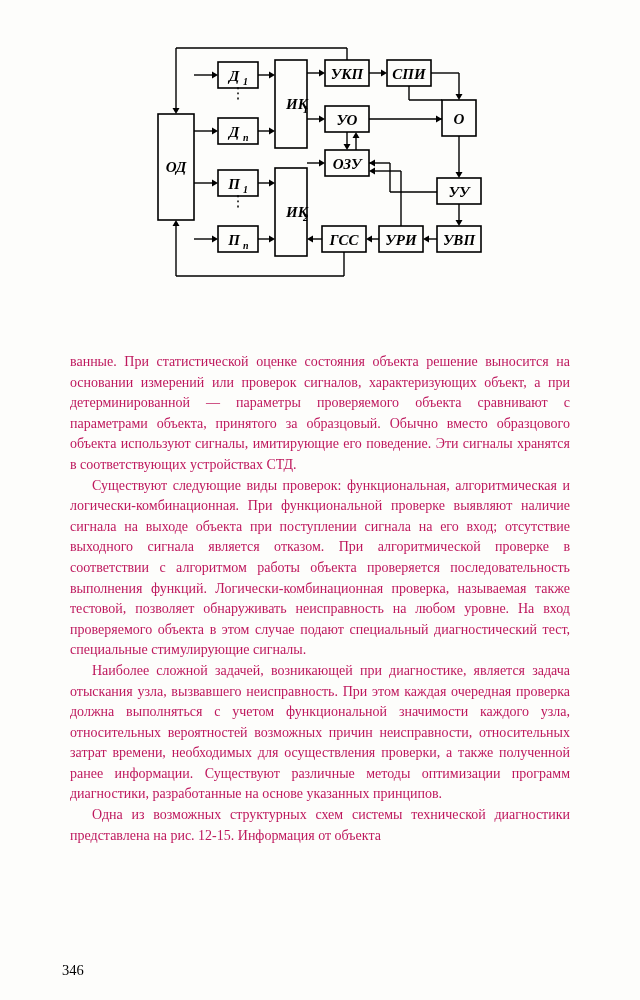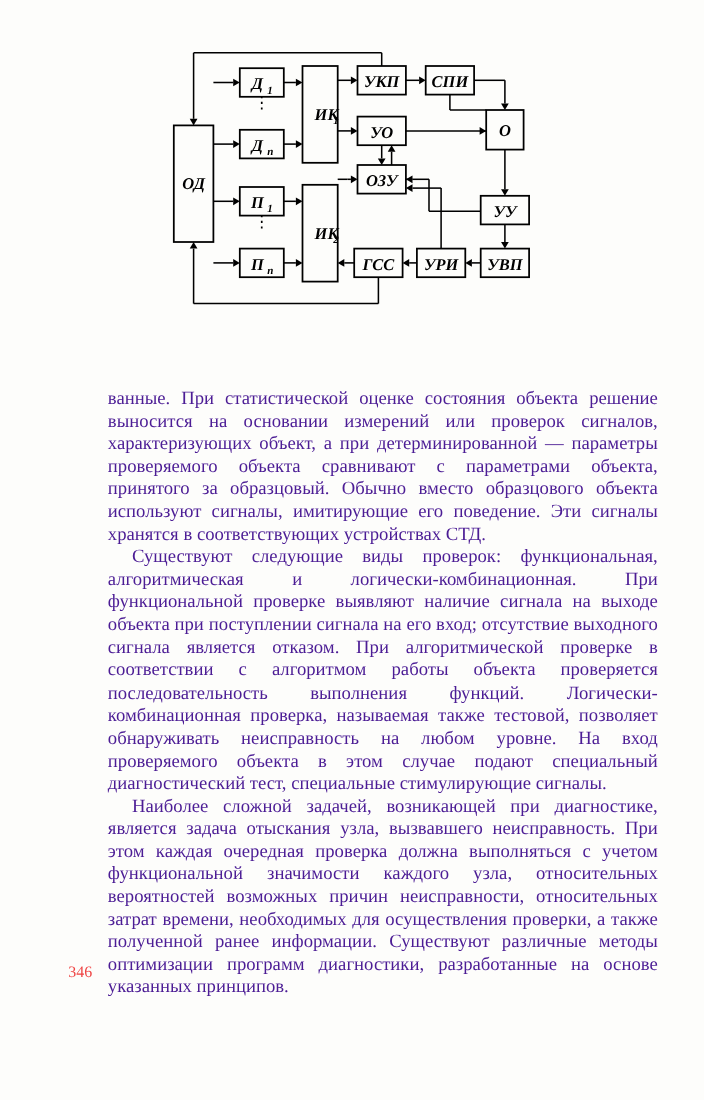--- a/index.html
+++ b/index.html
@@ -43,41 +43,40 @@
     text-align: center;
     color: #111;
   }
 
   
   .body-text {
     position: absolute;
     left: 70px;
     top: 352px;
     width: 500px;
-    font-size: 17px;
+    font-size: 14px;
     line-height: 20.6px;
     text-align: justify;
     text-justify: inter-word;
-    color: #4c1d95;
-    margin-left: 28px;
+    color: #be185d;
   }
   .body-text p {
     margin: 0;
     text-indent: 22px;
   }
   .body-text p.noindent {
     text-indent: 0;
   }
 
   .page-number {
     position: absolute;
     left: 62px;
-    top: 876px;
+    top: 962px;
     font-size: 14.5px;
-    color: #ef4444;
+    color: #000000;
   }
 
   
   text.lbl {
     font-family: "Liberation Serif", serif;
     font-style: italic;
     font-weight: bold;
     font-size: 15px;
     fill: #000;
   }
@@ -264,16 +263,17 @@
         <text class="lbl" x="399" y="205" text-anchor="middle">УВП</text>
       </g>
     </svg>
   </div>
 
 
   <div class="body-text">
     <p class="noindent">ванные. При статистической оценке состояния объекта решение выносится на основании измерений или проверок сигналов, характеризующих объект, а при детерминированной — параметры проверяемого объекта сравнивают с параметрами объекта, принятого за образцовый. Обычно вместо образцового объекта используют сигналы, имитирующие его поведение. Эти сигналы хранятся в соответствующих устройствах СТД.</p>
     <p>Существуют следующие виды проверок: функциональная, алгоритмическая и логически-комбинационная. При функциональной проверке выявляют наличие сигнала на выходе объекта при поступлении сигнала на его вход; отсутствие выходного сигнала является отказом. При алгоритмической проверке в соответствии с алгоритмом работы объекта проверяется последовательность выполнения функций. Логически-комбинационная проверка, называемая также тестовой, позволяет обнаруживать неисправность на любом уровне. На вход проверяемого объекта в этом случае подают специальный диагностический тест, специальные стимулирующие сигналы.</p>
     <p>Наиболее сложной задачей, возникающей при диагностике, является задача отыскания узла, вызвавшего неисправность. При этом каждая очередная проверка должна выполняться с учетом функциональной значимости каждого узла, относительных вероятностей возможных причин неисправности, относительных затрат времени, необходимых для осуществления проверки, а также полученной ранее информации. Существуют различные методы оптимизации программ диагностики, разработанные на основе указанных принципов.</p>
+    <p>Одна из возможных структурных схем системы технической диагностики представлена на рис. 12-15. Информация от объекта</p>
   </div>
 
   <div class="page-number">346</div>
 </div>
 
 </body></html>

